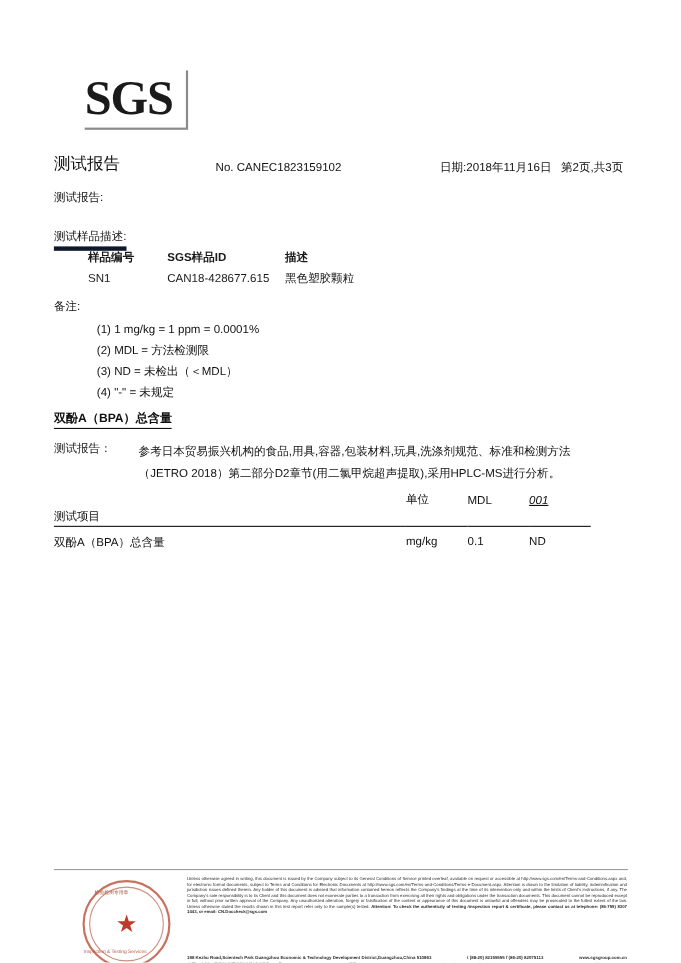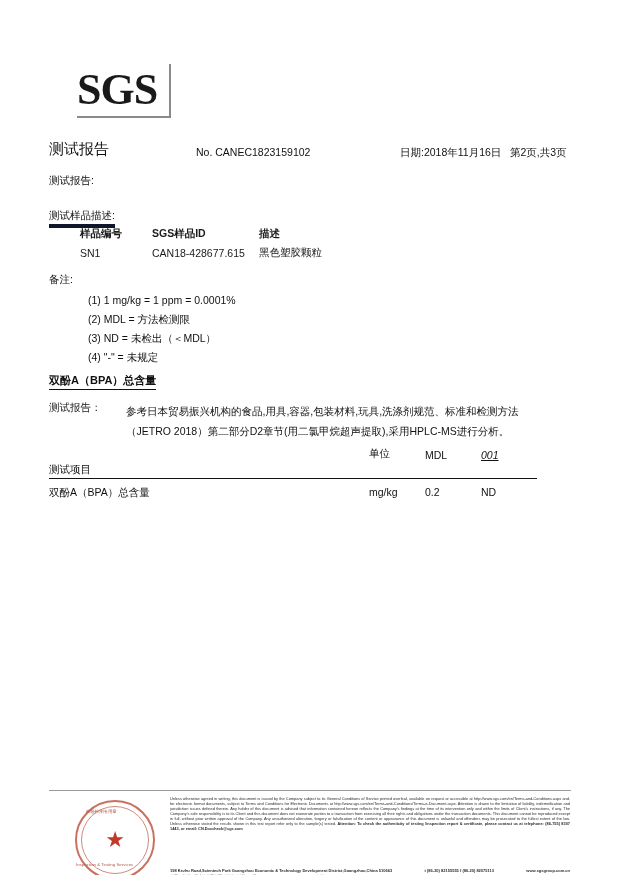--- a/index.html
+++ b/index.html
@@ -383,21 +383,21 @@
   <div class="res-table">
     <div class="res-head">
       <div class="h-item">测试项目</div>
       <div class="h-unit">单位</div>
       <div class="h-mdl">MDL</div>
       <div class="h-001">001</div>
     </div>
     <div class="res-row">
       <div class="c-item">双酚A（BPA）总含量</div>
       <div class="c-unit">mg/kg</div>
-      <div class="c-mdl">0.2</div>
+      <div class="c-mdl">0.1</div>
       <div class="c-val">ND</div>
     </div>
   </div>
 
   <div class="footer-rule"></div>
 
   <div class="stamp">
     <div class="stamp-circle"></div>
     <div class="stamp-inner"></div>
     <div class="stamp-star">★</div>

